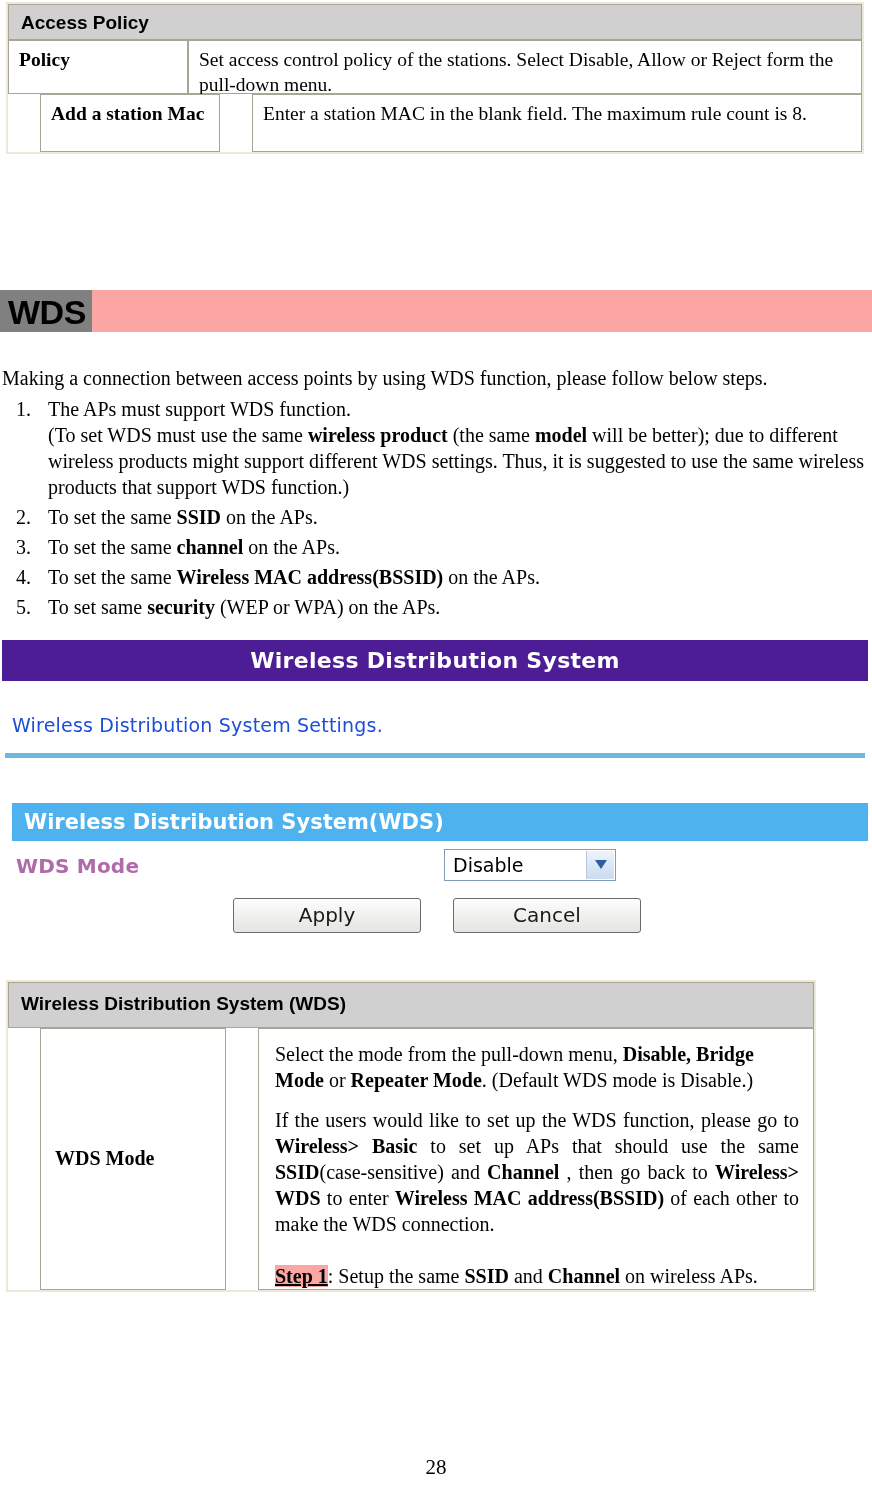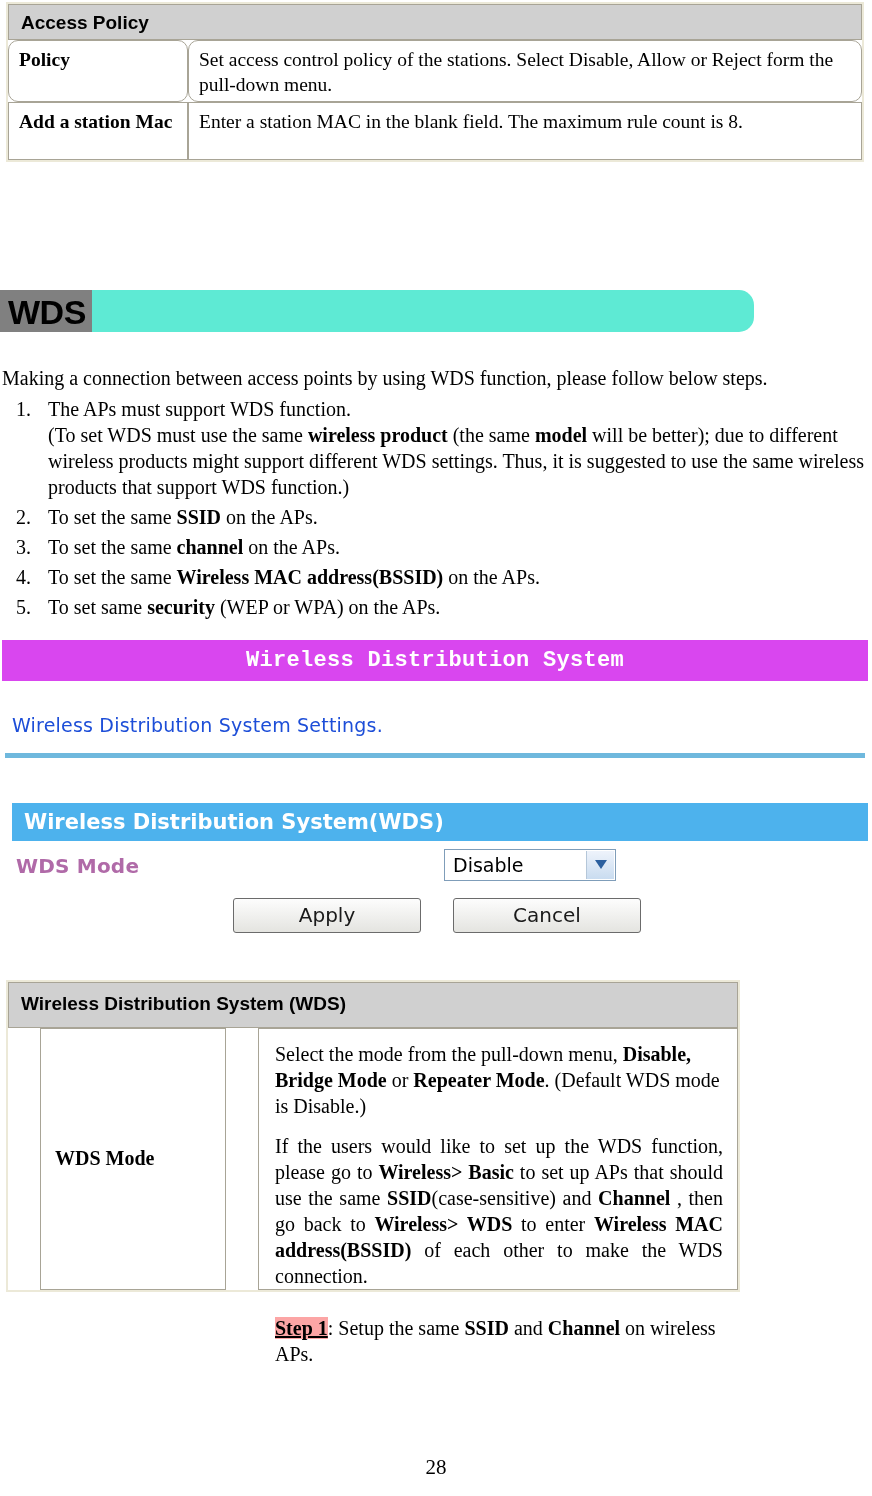--- a/index.html
+++ b/index.html
@@ -50,32 +50,31 @@
 
   
   #access-policy-table {
     left: 6px;
     top: 2px;
     width: 858px;
   }
   #access-policy-table .th-row { height: 36px; line-height: 21px; }
   #access-policy-table .c1 { width: 180px; }
   #access-policy-table .c2 { flex: 1; }
-  #access-policy-table .row1 .td { height: 62px; border-radius: 10px; }
-  #access-policy-table .row2 .td { height: 58px; }
+  #access-policy-table .row1 .td { height: 54px; }
+  #access-policy-table .row2 .td { height: 58px; margin-left: 32px; }
 
   
   #wds-banner {
     position: absolute;
     left: 0px;
     top: 290px;
-    width: 754px;
+    width: 872px;
     height: 42px;
-    background: #5eead4;
-    border-radius: 15px;
+    background: #fca5a5;
   }
   #wds-banner .chip {
     position: absolute;
     left: 0px;
     top: 0px;
     width: 92px;
     height: 42px;
     background: #808080;
   }
   #wds-banner .chip-text {
@@ -134,28 +133,27 @@
     height: 318px;
     background: #ffffff;
     overflow: hidden;
     font-family: "DejaVu Sans", sans-serif;
   }
   #router-shot .shot-title {
     position: absolute;
     left: 0; top: 0;
     width: 866px;
     height: 41px;
-    background: #d946ef;
+    background: #4c1d95;
     color: #ffffff;
     font-size: 22px;
     font-weight: bold;
     text-align: center;
     line-height: 41px;
     letter-spacing: 0.3px;
-    font-family: Liberation Mono, monospace;
   }
   #router-shot .shot-subtitle {
     position: absolute;
     left: 10px;
     top: 74px;
     font-size: 19px;
     color: #1d4ed8;
     letter-spacing: 0.2px;
   }
   #router-shot .shot-rule {
@@ -227,21 +225,21 @@
     text-align: center;
     line-height: 33px;
   }
   #router-shot #btn-apply  { left: 231px; width: 188px; }
   #router-shot #btn-cancel { left: 451px; width: 188px; }
 
   
   #wds-table {
     left: 6px;
     top: 980px;
-    width: 734px;
+    width: 810px;
   }
   #wds-table .th-row { height: 46px; line-height: 28px; }
   #wds-table .c1 { width: 186px; }
   #wds-table .c2 { flex: 1; }
   #wds-table .row1 .td { height: 262px; margin-left: 32px; }
   #wds-table .td.label {
     display: flex;
     align-items: center;
     padding-left: 14px;
     font-size: 20px;

